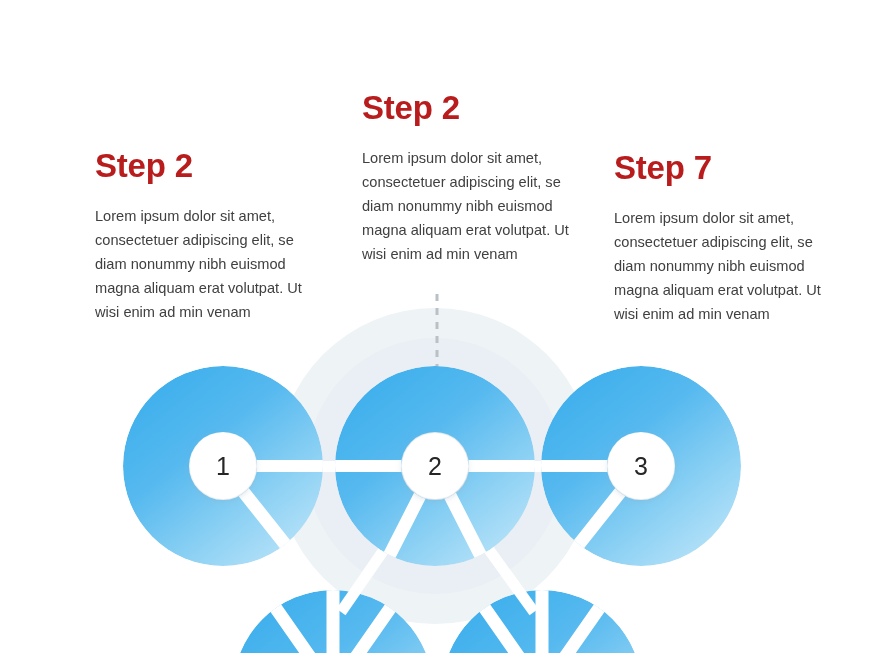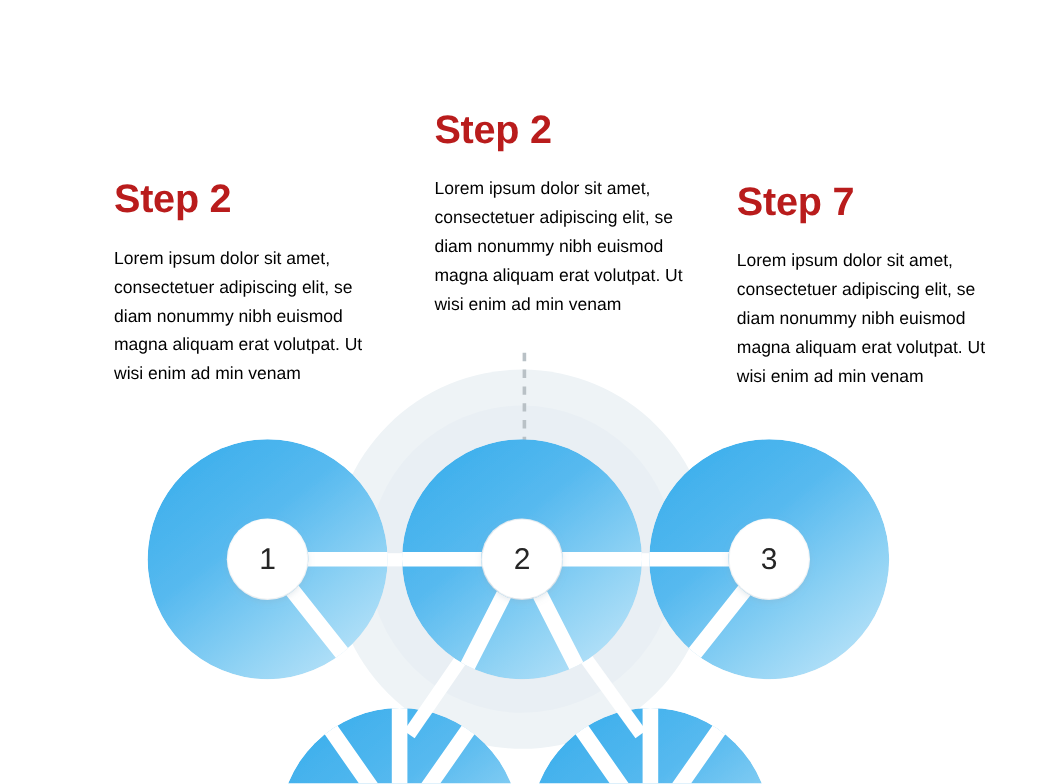--- a/index.html
+++ b/index.html
@@ -42,21 +42,21 @@
     font-size: 33px;
     font-weight: bold;
     color: #b91c1c;
     letter-spacing: -0.2px;
     margin: 0 0 20px 0;
     line-height: 1.1;
     white-space: nowrap;
   }
   .col-body {
     font-size: 14.6px;
-    color: #000000;
+    color: #404040;
     line-height: 24px;
     margin: 0;
     font-weight: normal;
   }
 
   #col-1 { left: 95px;  top: 148px; width: 212px; }
   #col-2 { left: 362px; top: 90px;  width: 212px; }
   #col-3 { left: 614px; top: 150px; width: 212px; }
 </style>
 </head>

